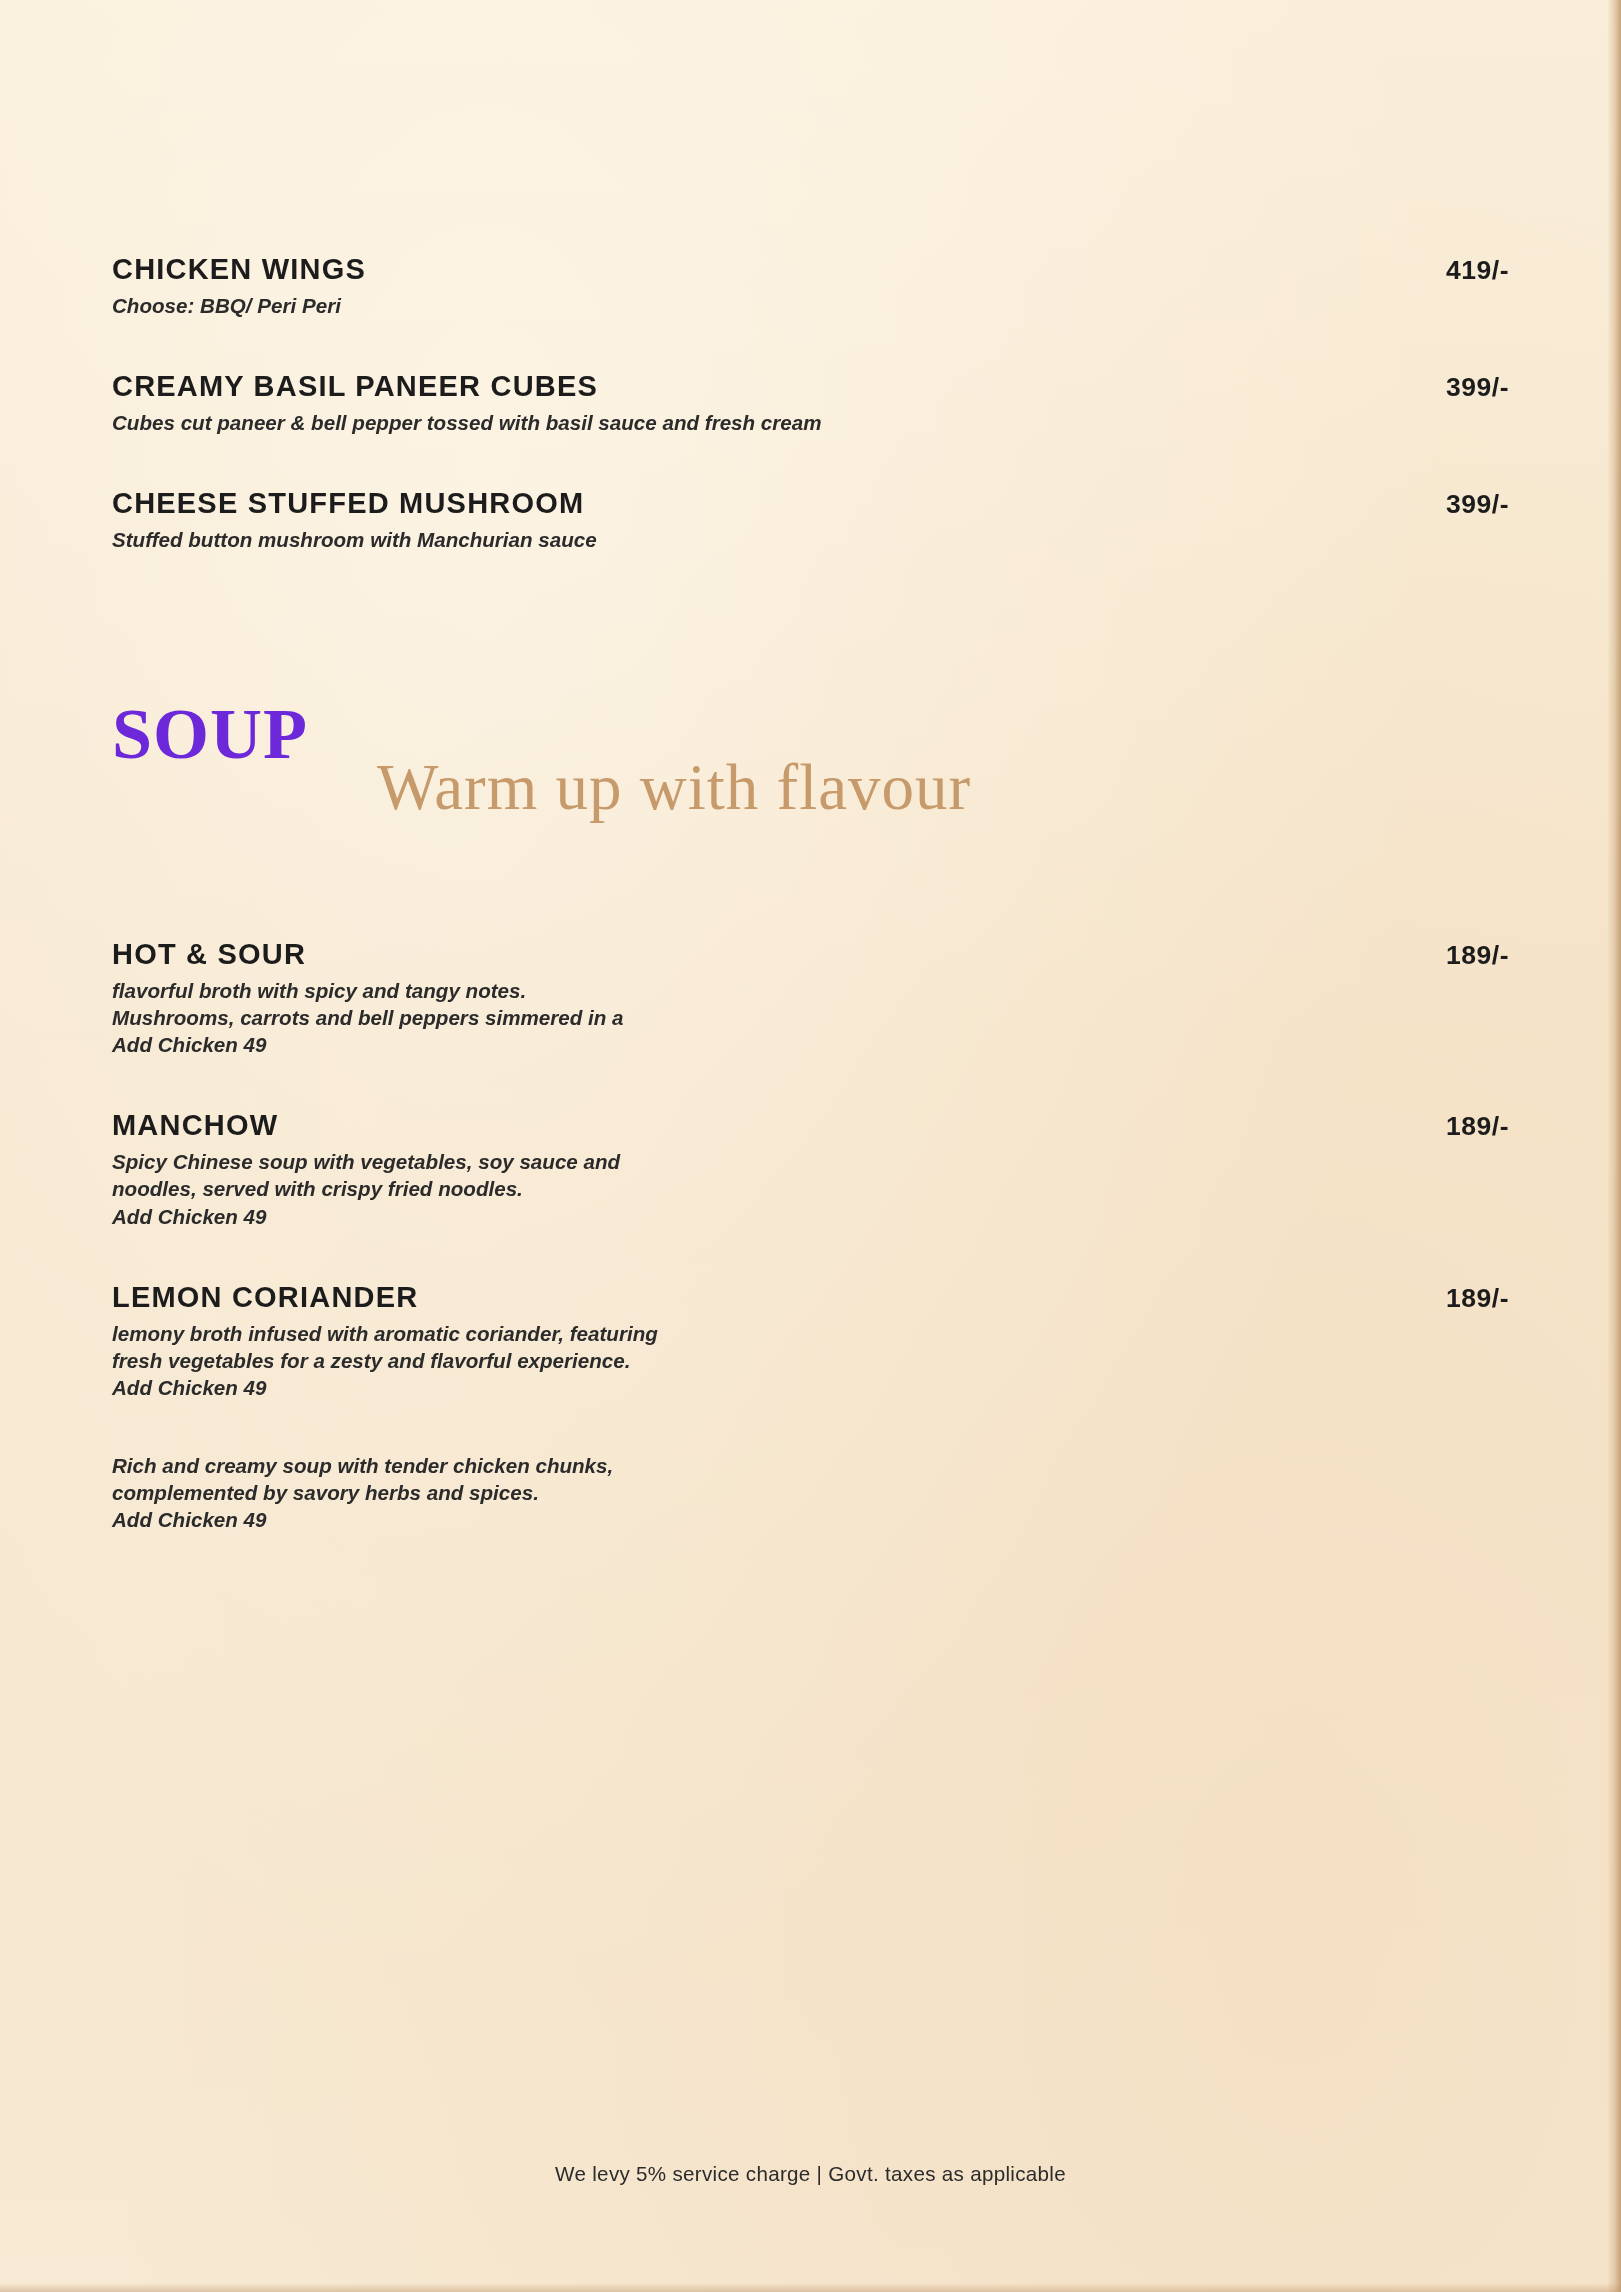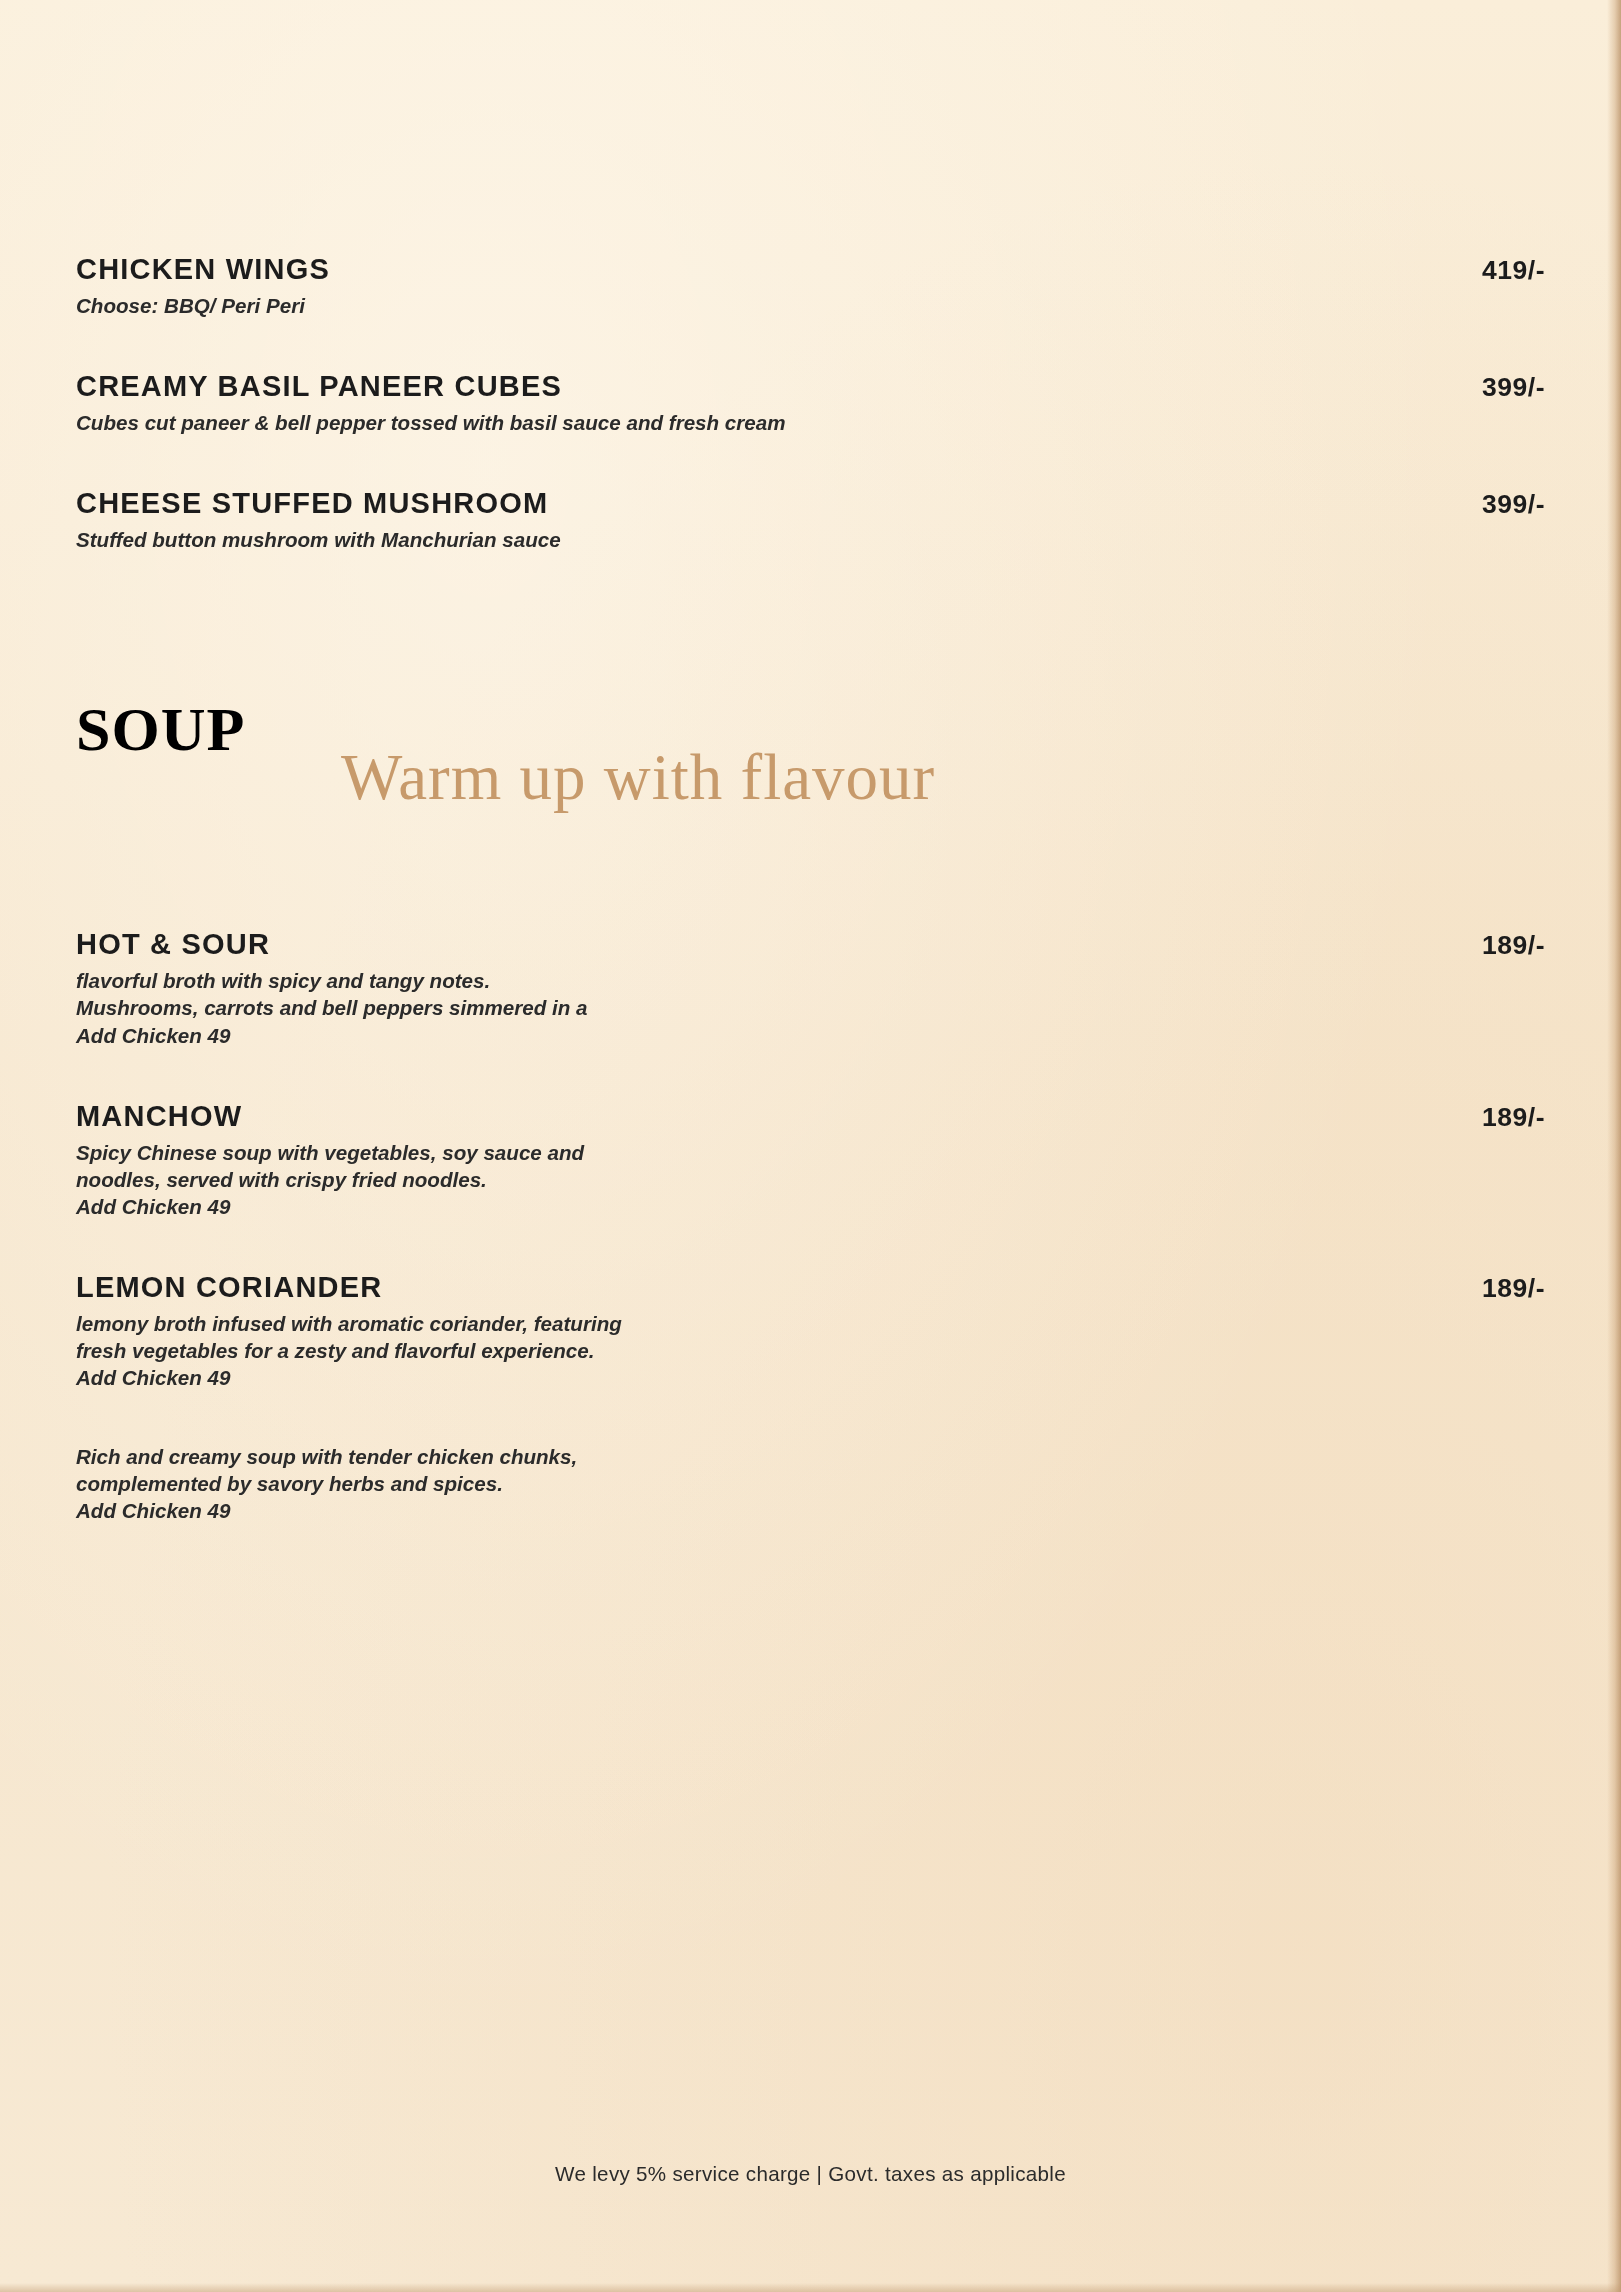--- a/index.html
+++ b/index.html
@@ -31,21 +31,21 @@
   }
   .edge-bottom {
     position: absolute;
     left: 0; right: 0; bottom: 0;
     height: 9.8px;
     background: linear-gradient(180deg, rgba(205,166,124,0.0) 0%, rgba(190,150,108,0.5) 100%);
   }
 
   .content {
     position: relative;
-    padding: 0 76px;
+    padding: 0 112px;
   }
 
   
   .item {
     position: relative;
     margin-bottom: 51px;
   }
   .item-head {
     display: flex;
     align-items: baseline;
@@ -76,23 +76,23 @@
   .item-desc .line { display: block; font-weight: bold; }
 
   
   .section {
     margin-top: 147px;
     margin-bottom: 118px;
   }
   .section-title {
     font-family: "Liberation Serif", serif;
     font-weight: bold;
-    font-size: 62px;
+    font-size: 72px;
     line-height: 0.95;
-    color: #000000;
+    color: #6d28d9;
     letter-spacing: 1px;
   }
   .section-sub {
     font-family: "Liberation Serif", serif;
     font-size: 65px;
     color: #c79a6b;
     line-height: 1;
     margin-top: -13.7px;
     margin-left: 265px;
     letter-spacing: 1px;

